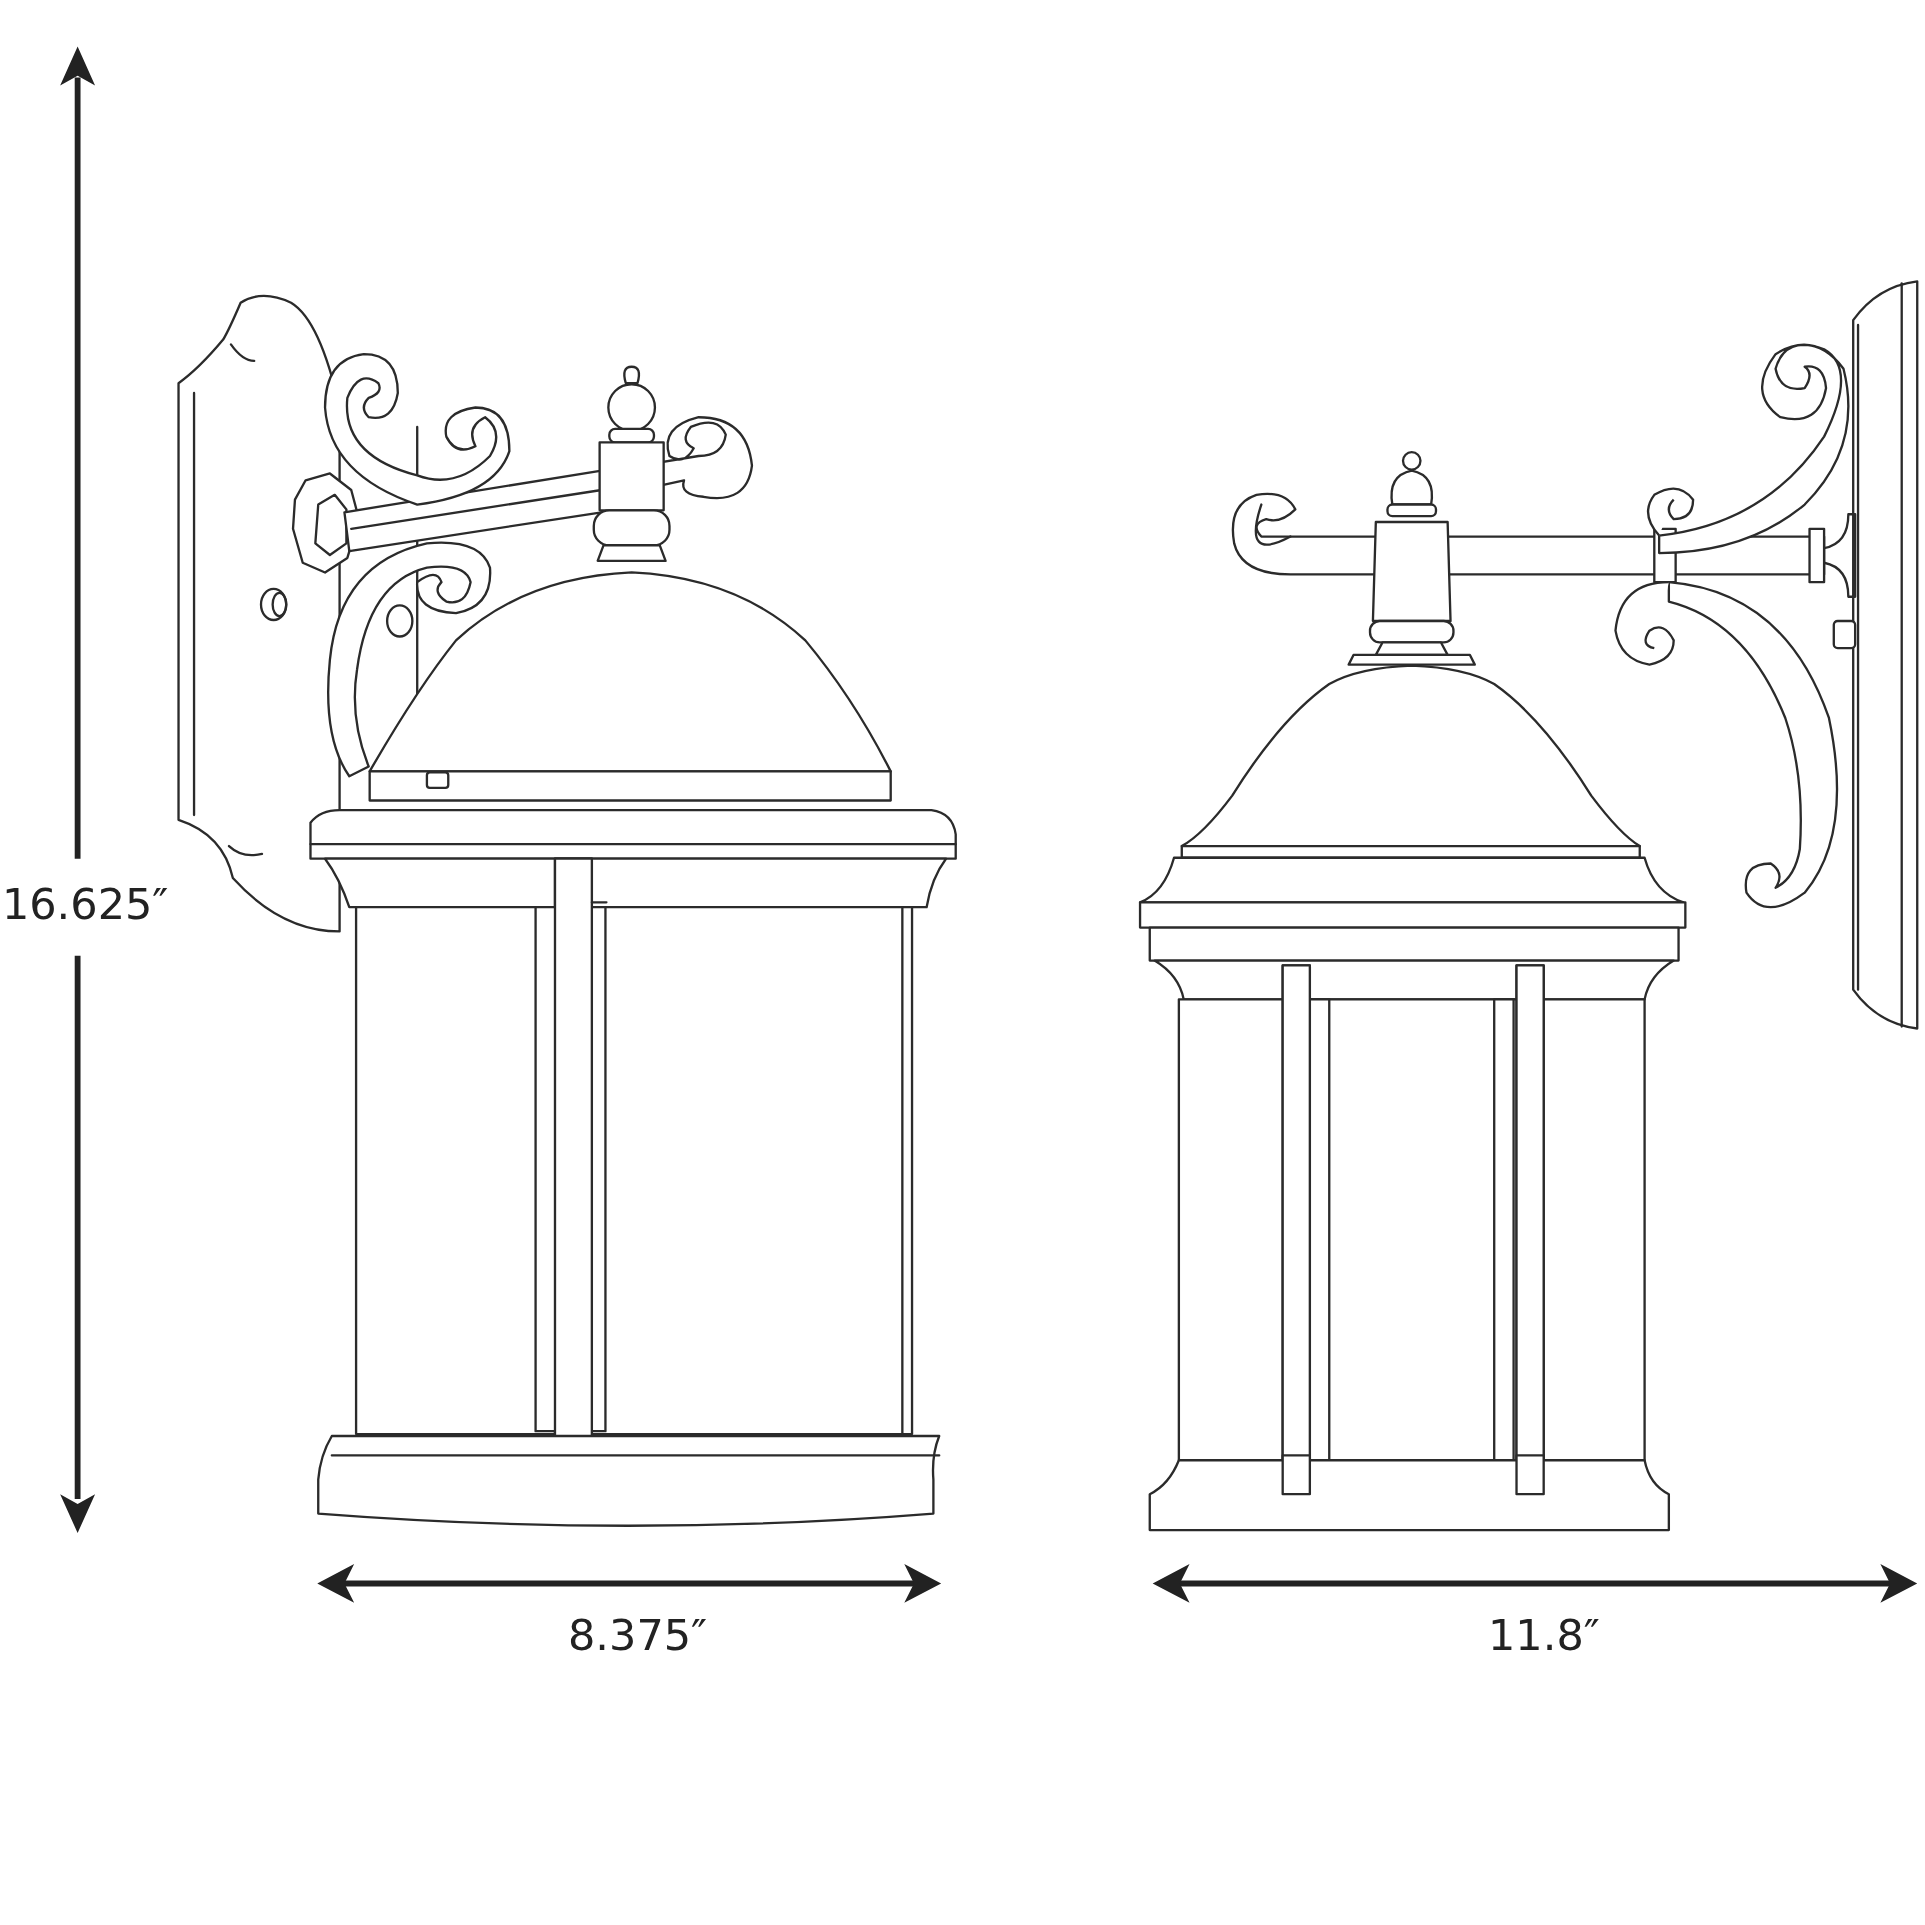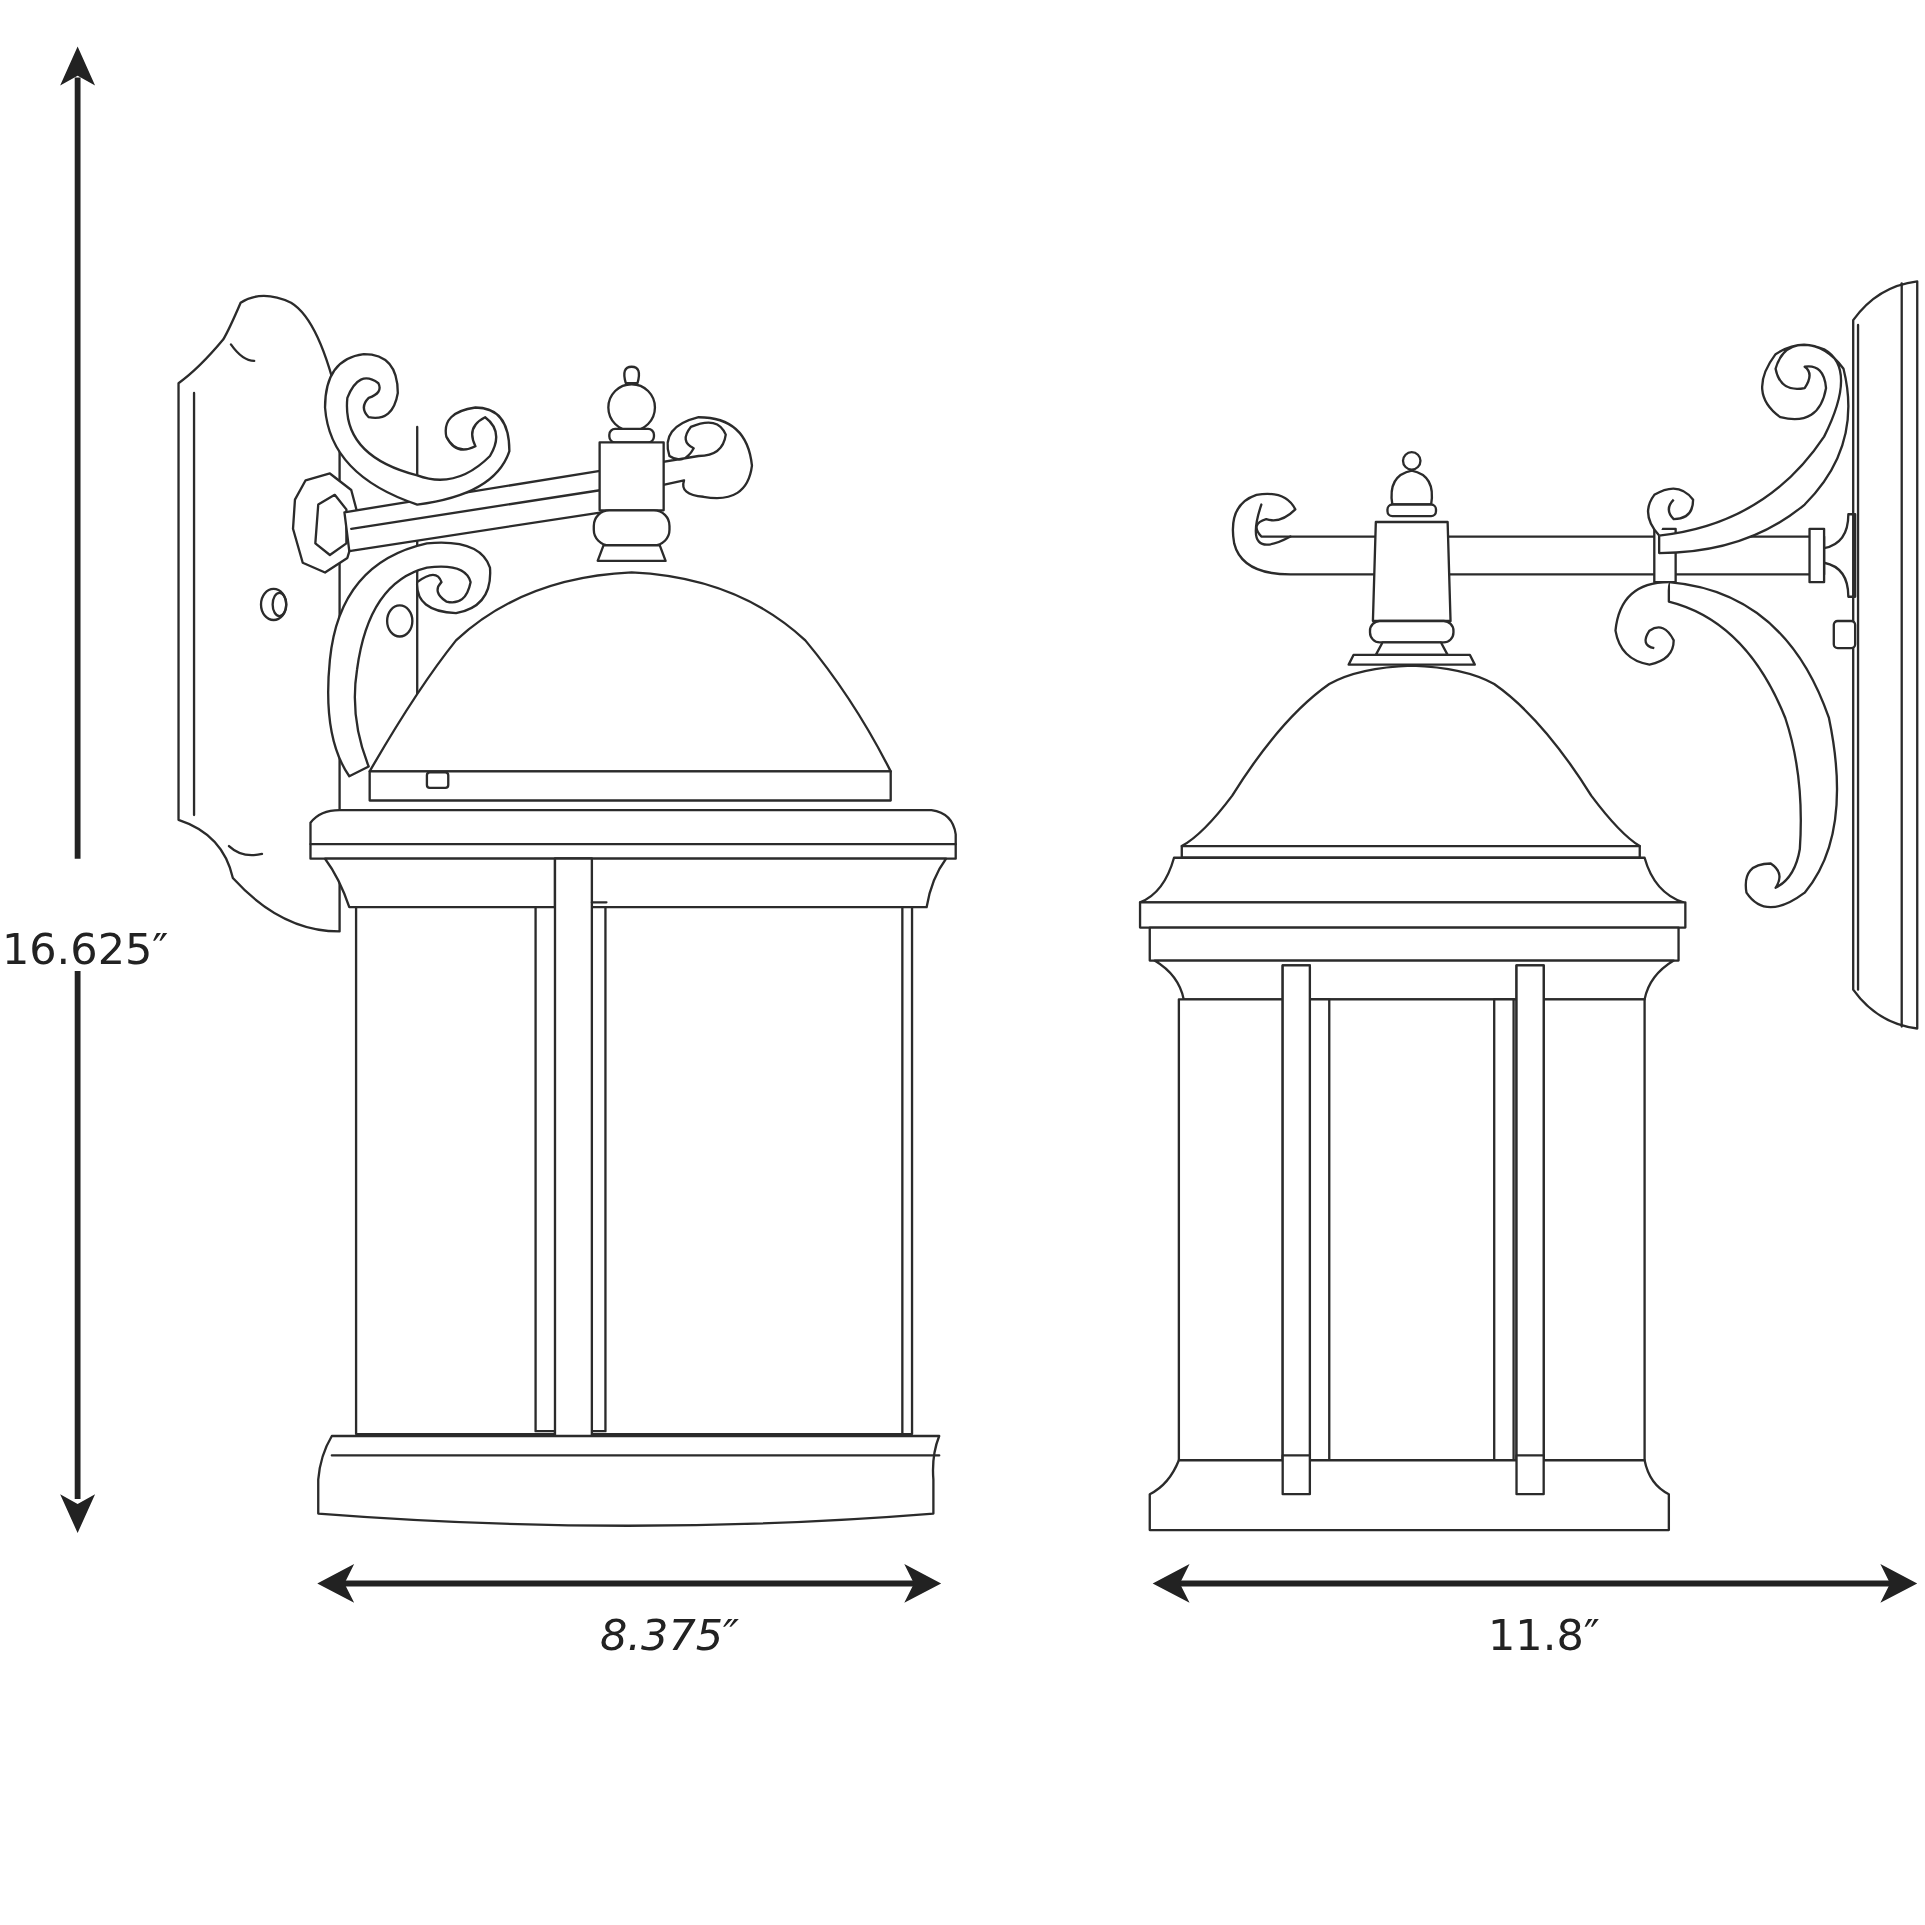--- a/index.html
+++ b/index.html
@@ -129,16 +129,16 @@
     <rect class="lnf" x="1563" y="1500" width="28" height="40"></rect>
   </g>
 
   <g>
     <line class="dim" x1="1205" y1="1632" x2="1950" y2="1632"></line>
     <polygon class="arrow" points="1188,1632 1226,1612 1216,1632 1226,1652"></polygon>
     <polygon class="arrow" points="1976,1632 1938,1612 1948,1632 1938,1652"></polygon>
   </g>
 </svg>
 
-<div class="label" style="left:1.9px; top:928px;">16.625″</div>
-<div class="label" style="left:600px; top:1614px;font-style:italic;">8.375″</div>
+<div class="label" style="left:1.9px; top:883px;">16.625″</div>
+<div class="label" style="left:568px; top:1614px;">8.375″</div>
 <div class="label" style="left:1488px; top:1614px;">11.8″</div>
 
 
 </body></html>

